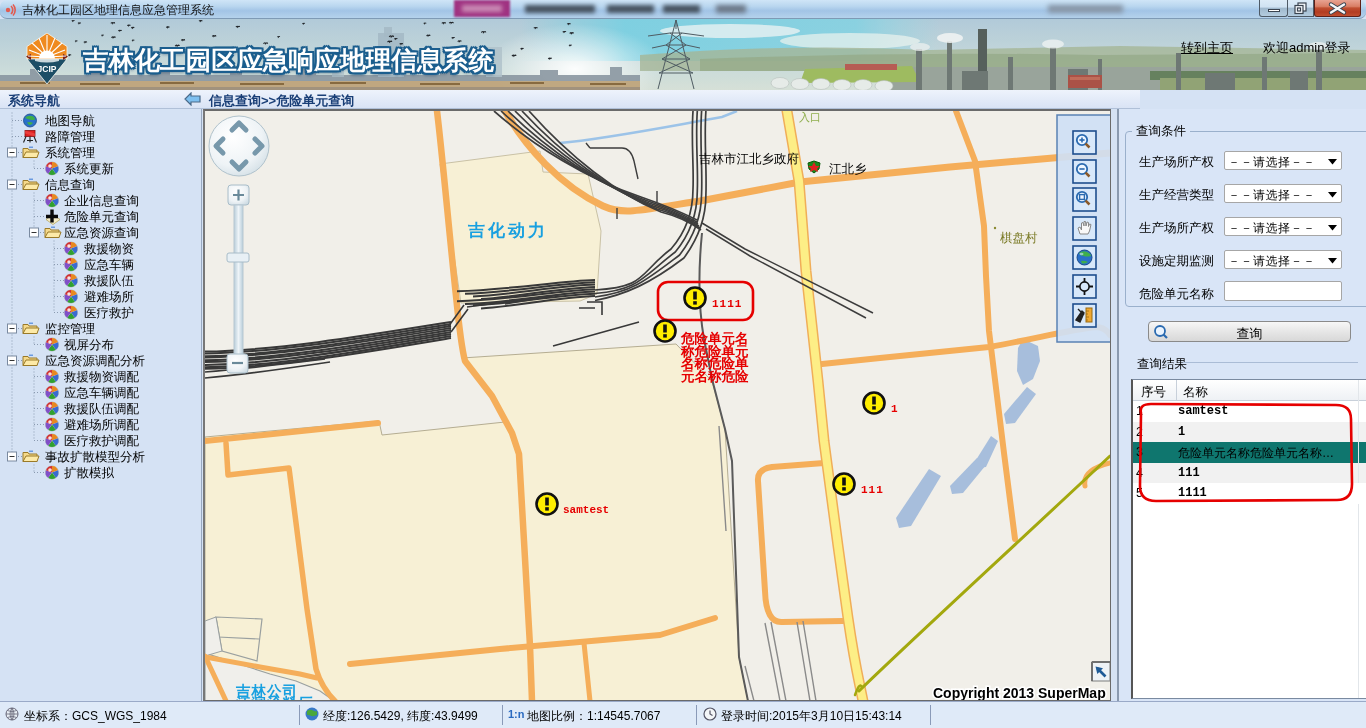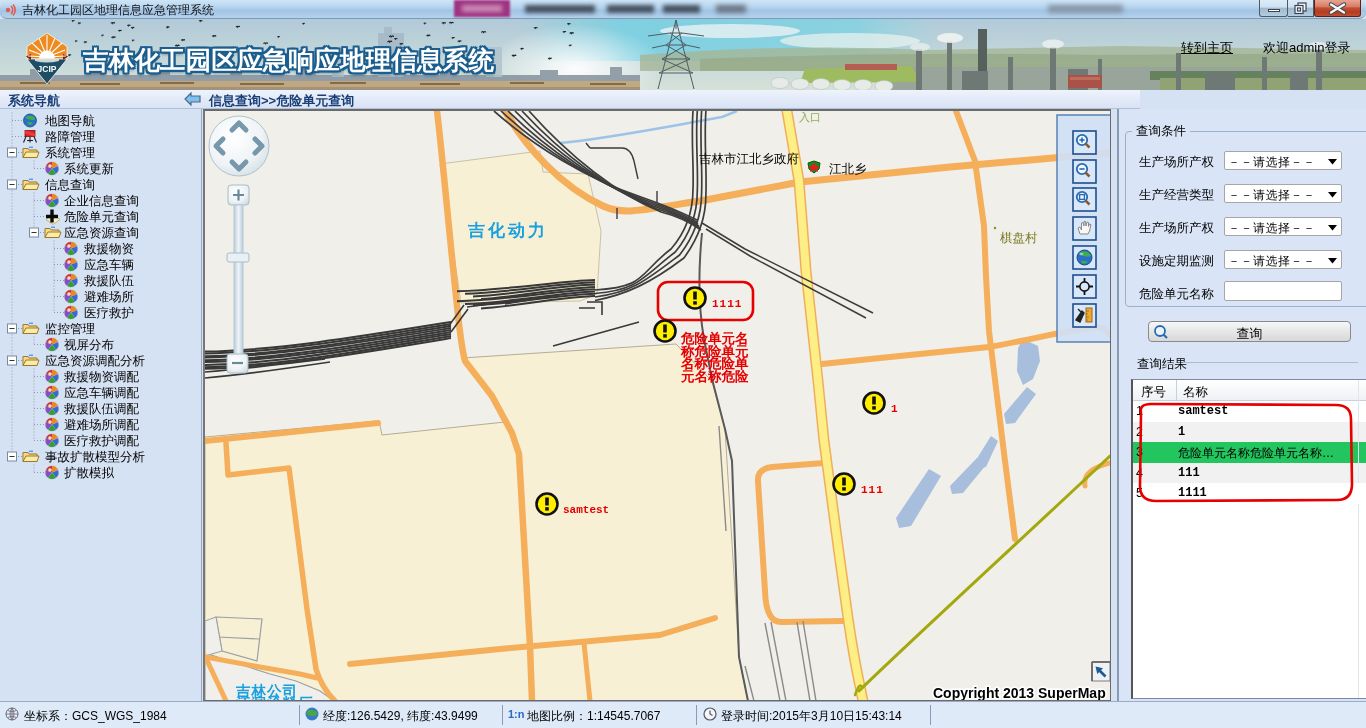--- a/index.html
+++ b/index.html
@@ -677,21 +677,21 @@
 <div style="position:absolute;left:0;top:21px;width:100%;height:20.5px;background:#fff;">
 <span style="position:absolute;left:3px;top:3px;font-size:12.5px;">1</span>
 <span style="position:absolute;left:45px;top:3px;font-size:12px;font-weight:bold;font-family:Liberation Mono,monospace;white-space:nowrap;overflow:hidden;width:185px;">samtest</span>
         </div>
 
 <div style="position:absolute;left:0;top:41.5px;width:100%;height:20.5px;background:#f1f1f1;">
 <span style="position:absolute;left:3px;top:3px;font-size:12.5px;">2</span>
 <span style="position:absolute;left:45px;top:3px;font-size:12px;font-weight:bold;font-family:Liberation Mono,monospace;white-space:nowrap;overflow:hidden;width:185px;">1</span>
         </div>
 
-<div style="position:absolute;left:0;top:62px;width:100%;height:20.5px;background:#22c55e;">
+<div style="position:absolute;left:0;top:62px;width:100%;height:20.5px;background:#0f766e;">
 <span style="position:absolute;left:3px;top:3px;font-size:12.5px;">3</span>
 <span style="position:absolute;left:45px;top:3px;font-size:12px;font-weight:normal;font-family:Liberation Sans,sans-serif;white-space:nowrap;overflow:hidden;width:185px;">危险单元名称危险单元名称…</span>
         </div>
 
 <div style="position:absolute;left:0;top:82.5px;width:100%;height:20.5px;background:#f1f1f1;">
 <span style="position:absolute;left:3px;top:3px;font-size:12.5px;">4</span>
 <span style="position:absolute;left:45px;top:3px;font-size:12px;font-weight:bold;font-family:Liberation Mono,monospace;white-space:nowrap;overflow:hidden;width:185px;">111</span>
         </div>
 <span style="position:absolute;left:225px;top:0;width:1px;height:100%;background:#e2e6ea;"></span>
 

